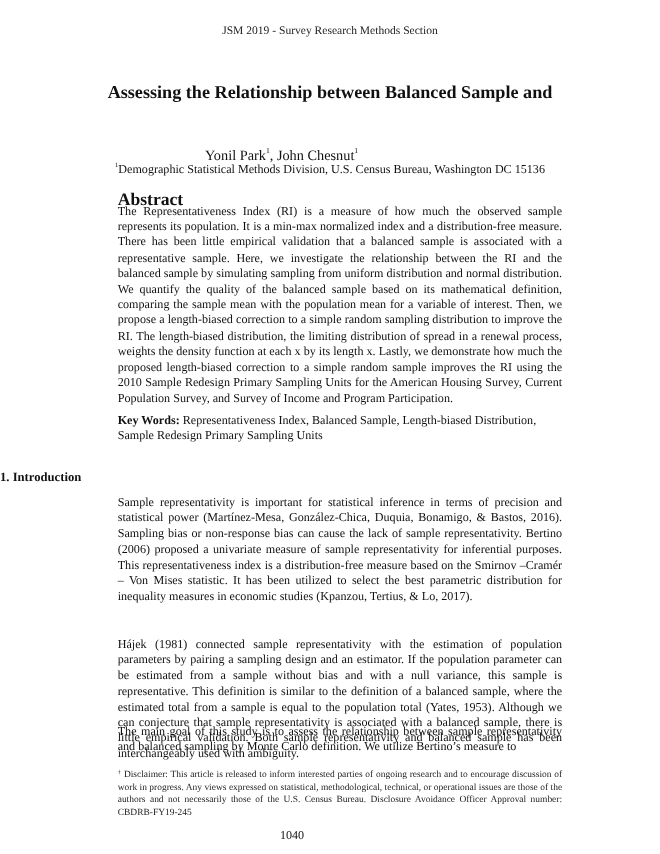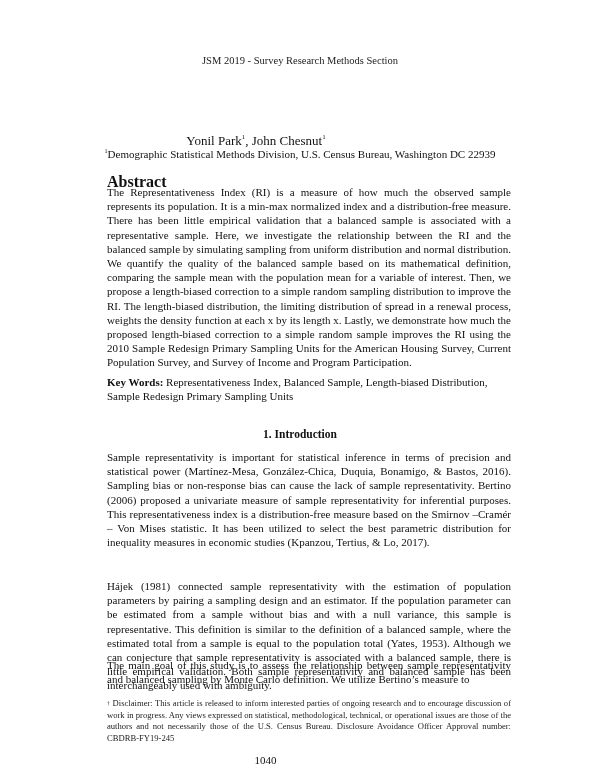--- a/index.html
+++ b/index.html
@@ -1,54 +1,55 @@
 <!DOCTYPE html>
 <html><head>
 <meta charset="utf-8">
 <style>
   html, body { margin:0; padding:0; background:#ffffff; }
   body { width:600px; height:776px; position:relative; overflow:hidden;
          font-family:"Liberation Serif", "DejaVu Serif", serif; color:#111; }
   .running-head { position:absolute; top:23px; left:0; width:600px; text-align:center;
-                  font-size:10.5px; color:#222;margin-top:32px; }
+                  font-size:10.5px; color:#222; }
   .title { position:absolute; top:74px; left:90px; width:420px; text-align:center;
            font-size:16.5px; font-weight:bold; line-height:19px; }
   .title sup { font-size:10px; font-weight:normal; vertical-align:top; position:relative; top:-2px; }
   .authors { position:absolute; top:133px; left:0; width:512px; text-align:center; font-size:13px; }
   .authors sup { font-size:7px; vertical-align:top; }
   .affil { position:absolute; top:148px; left:0; width:600px; text-align:center; font-size:11px; }
   .affil sup { font-size:6px; vertical-align:top; }
   .block { position:absolute; left:107px; width:404px; font-size:11px; line-height:14.2px; text-align:justify; }
   .abstract-head { position:absolute; top:173px; left:107px; font-size:16px; font-weight:bold; }
   .abstract { top:185px; }
   .keywords { top:375px; text-align:left; }
   .keywords b { font-weight:bold; }
-  .section-head { position:absolute; top:428px; left:0; width:600px; text-align:center; font-size:11.5px; font-weight:bold; }
+  .section-head { position:absolute; top:428px; left:0; width:600px; font-size:11.5px; font-weight:bold; }
   .p1 { top:450px; }
   .p2 { top:579px; }
   .p3 { top:658px; }
   .footnote { position:absolute; top:698px; left:107px; width:404px; font-size:8.6px; line-height:11.6px; text-align:justify; color:#222; }
   .footnote sup { font-size:5.5px; vertical-align:top; }
   .page-num { position:absolute; top:754px; left:0; width:531px; text-align:center; font-size:11px; }
   p { margin:0; }
 </style>
 </head>
 <body>
 
 <div class="running-head">JSM 2019 - Survey Research Methods Section</div>
 
 <div class="title">
+  <div>Assessing the Relationship between Balanced Sample and</div>
 </div>
 
 <div class="authors">
   <span>Yonil Park</span><sup>1</sup><span>, </span><span>John Chesnut</span><sup>1</sup>
 </div>
 
 <div class="affil">
-  <sup>1</sup><span>Demographic Statistical Methods Division, U.S. Census Bureau, Washington DC 22939</span>
+  <sup>1</sup><span>Demographic Statistical Methods Division, U.S. Census Bureau, Washington DC 15136</span>
 </div>
 
 <div class="abstract-head">Abstract</div>
 <p class="block abstract">The Representativeness Index (RI) is a measure of how much the observed sample represents its population. It is a min-max normalized index and a distribution-free measure. There has been little empirical validation that a balanced sample is associated with a representative sample. Here, we investigate the relationship between the RI and the balanced sample by simulating sampling from uniform distribution and normal distribution. We quantify the quality of the balanced sample based on its mathematical definition, comparing the sample mean with the population mean for a variable of interest. Then, we propose a length-biased correction to a simple random sampling distribution to improve the RI. The length-biased distribution, the limiting distribution of spread in a renewal process, weights the density function at each x by its length x. Lastly, we demonstrate how much the proposed length-biased correction to a simple random sample improves the RI using the 2010 Sample Redesign Primary Sampling Units for the American Housing Survey, Current Population Survey, and Survey of Income and Program Participation.</p>
 
 <p class="block keywords"><b>Key Words:</b><span> Representativeness Index, Balanced Sample, Length-biased Distribution, Sample Redesign Primary Sampling Units</span></p>
 
 <div class="section-head">1. Introduction</div>
 
 <p class="block p1">Sample representativity is important for statistical inference in terms of precision and statistical power (Martínez-Mesa, González-Chica, Duquia, Bonamigo, &amp; Bastos, 2016). Sampling bias or non-response bias can cause the lack of sample representativity. Bertino (2006) proposed a univariate measure of sample representativity for inferential purposes. This representativeness index is a distribution-free measure based on the Smirnov –Cramér – Von Mises statistic. It has been utilized to select the best parametric distribution for inequality measures in economic studies (Kpanzou, Tertius, &amp; Lo, 2017).</p>

